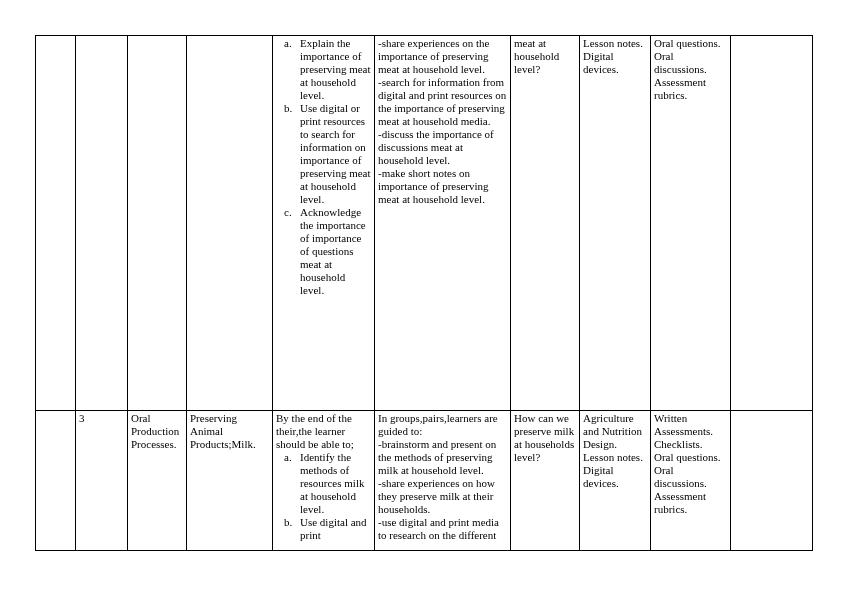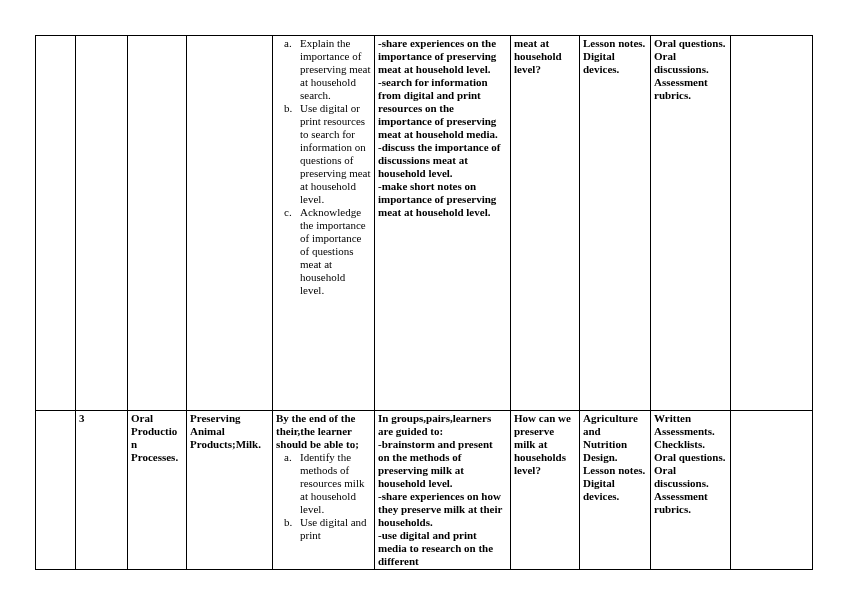--- a/index.html
+++ b/index.html
@@ -28,21 +28,21 @@
   }
   table.doc-table td {
     border: 1px solid #000000;
     vertical-align: top;
     padding: 1px 3px 1px 3px;
     overflow: hidden;
     word-wrap: break-word;
   }
   tr.row-0 { height: 375px; }
   tr.row-1 { height: 140px; }
-  .para { margin: 0; font-weight: bold; }
+  .para { margin: 0; }
   .li {
     display: flex;
     margin-left: 8px;
   }
   .li .lab {
     flex: 0 0 16px;
   }
   .li .litext {
     flex: 1 1 auto;
     min-width: 0;
@@ -67,25 +67,25 @@
     </colgroup>
     <tbody>
         <tr class="row-0">
           <td></td>
           <td></td>
           <td></td>
           <td></td>
           <td>
             <div class="li">
               <span class="lab">a.</span>
-              <span class="litext">Explain the importance of preserving meat at household search.</span>
+              <span class="litext">Explain the importance of preserving meat at household level.</span>
             </div>
             <div class="li">
               <span class="lab">b.</span>
-              <span class="litext">Use digital or print resources to search for information on questions of preserving meat at household level.</span>
+              <span class="litext">Use digital or print resources to search for information on importance of preserving meat at household level.</span>
             </div>
             <div class="li">
               <span class="lab">c.</span>
               <span class="litext">Acknowledge the importance of importance of questions meat at household level.</span>
             </div>
           </td>
           <td>
             <div class="para">-share experiences on the importance of preserving meat at household level.</div>
             <div class="para">-search for information from digital and print resources on the importance of preserving meat at household media.</div>
             <div class="para">-discuss the importance of discussions meat at household level.</div>

